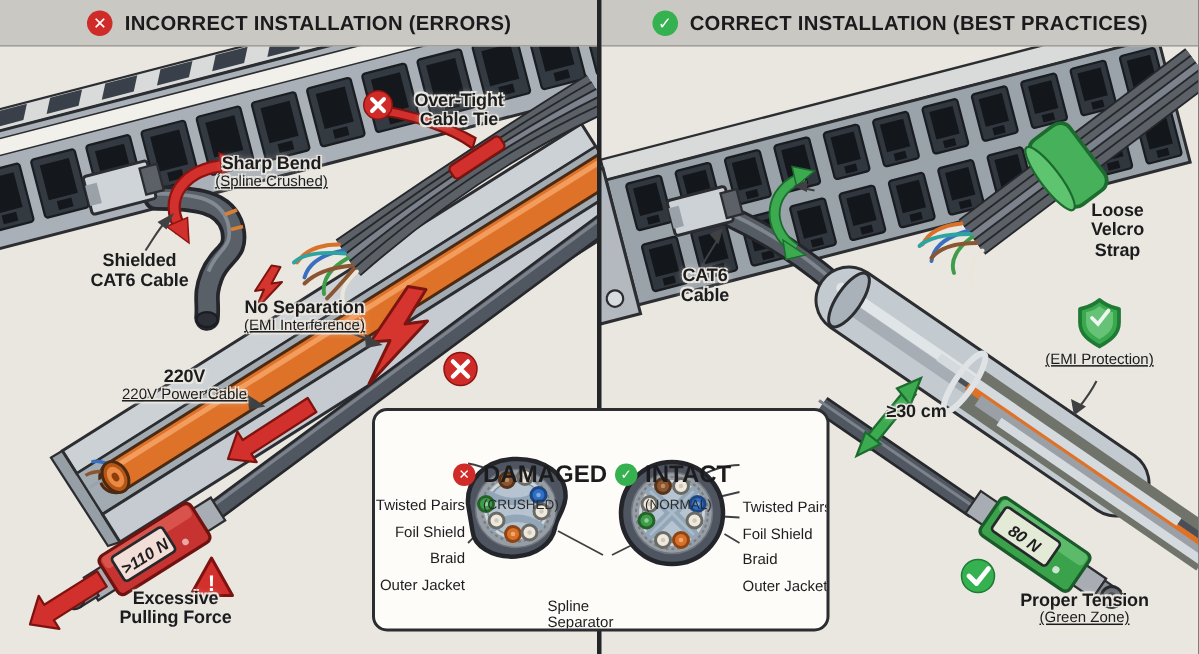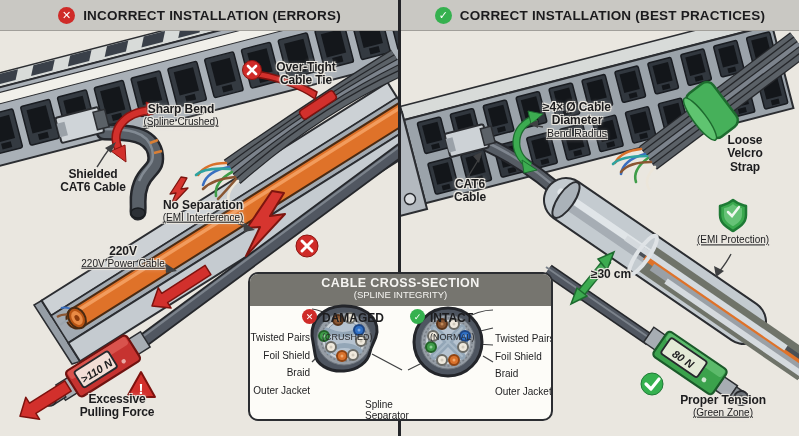--- a/index.html
+++ b/index.html
@@ -20,21 +20,21 @@
   .lbl .sub{display:block;font-weight:400;font-size:10px;letter-spacing:0;text-decoration:underline;}
   .divider{position:absolute;left:398px;top:0;width:3px;height:436px;background:#232428;z-index:3;}
   
   #inset{position:absolute;left:248px;top:272px;width:305px;height:149px;background:#fdfcf8;
     border:2.5px solid #2b2d31;border-radius:10px;box-sizing:border-box;z-index:5;overflow:hidden;}
   #inset .ihdr{height:30px;background:#76756f;color:#f5f4f1;text-align:center;padding-top:2px;}
   #inset .ihdr .t1{font-weight:700;font-size:12.5px;letter-spacing:.4px;line-height:1.15;}
   #inset .ihdr .t2{font-weight:400;font-size:9.5px;line-height:1;}
   .badge{position:absolute;top:34px;display:flex;align-items:flex-start;gap:5px;z-index:7;}
   .badge .cicon{width:15px;height:15px;font-size:9px;margin-top:1px;}
-  .badge .bt1{font-weight:700;font-size:12px;color:#1c1c1e;line-height:1;}
+  .badge .bt1{font-weight:700;font-size:16px;color:#1c1c1e;line-height:1;}
   .badge .bt2{font-weight:400;font-size:9px;color:#2a2a2c;line-height:1.2;}
   .ilbl{position:absolute;font-size:10px;color:#1d1d1f;z-index:7;line-height:1.05;}
   .ilbl.rt{text-align:right;}
   #inset-svg{position:absolute;left:0;top:0;z-index:6;}
 </style>
 </head>
 <body>
 
 <div id="stage">
 
@@ -378,25 +378,20 @@
   </div>
   <div class="lbl" style="left:123px;top:257px">
     <span>220V</span>
     <span class="sub">220V Power Cable</span>
   </div>
   <div class="lbl" style="left:117px;top:406px">
     <span>Excessive</span><br>
     <span>Pulling Force</span>
   </div>
 
-  <div class="lbl" style="left:577px;top:120px">
-    <span>≥4× Ø Cable</span><br>
-    <span>Diameter</span>
-    <span class="sub" style="font-size:10.5px">Bend Radius</span>
-  </div>
   <div class="lbl" style="left:745px;top:154px">
     <span>Loose</span><br>
     <span>Velcro</span><br>
     <span>Strap</span>
   </div>
   <div class="lbl" style="left:470px;top:191px">
     <span>CAT6</span><br>
     <span>Cable</span>
   </div>
   <div class="lbl" style="left:733px;top:240px">
@@ -404,24 +399,20 @@
   </div>
   <div class="lbl" style="left:611px;top:275px">
     <span>≥30 cm</span>
   </div>
   <div class="lbl" style="left:723px;top:406px">
     <span>Proper Tension</span>
     <span class="sub">(Green Zone)</span>
   </div>
 
   <div id="inset">
-    <div class="ihdr">
-      <div class="t1">CABLE CROSS-SECTION</div>
-      <div class="t2">(SPLINE INTEGRITY)</div>
-    </div>
 
     <svg id="inset-svg" width="305" height="119" viewBox="0 30 305 119">
 
       <g stroke="#3f4042" stroke-width="1.2" fill="none">
         <path d="M62,65 C70,66 76,69 82,72"></path>
         <path d="M62,83 L68,88"></path>
         <path d="M62,100 L66,99"></path>
         <path d="M62,118 L66,114"></path>
         <path d="M243,66 C232,66 222,70 212,76"></path>
         <path d="M243,84 L222,89"></path>

